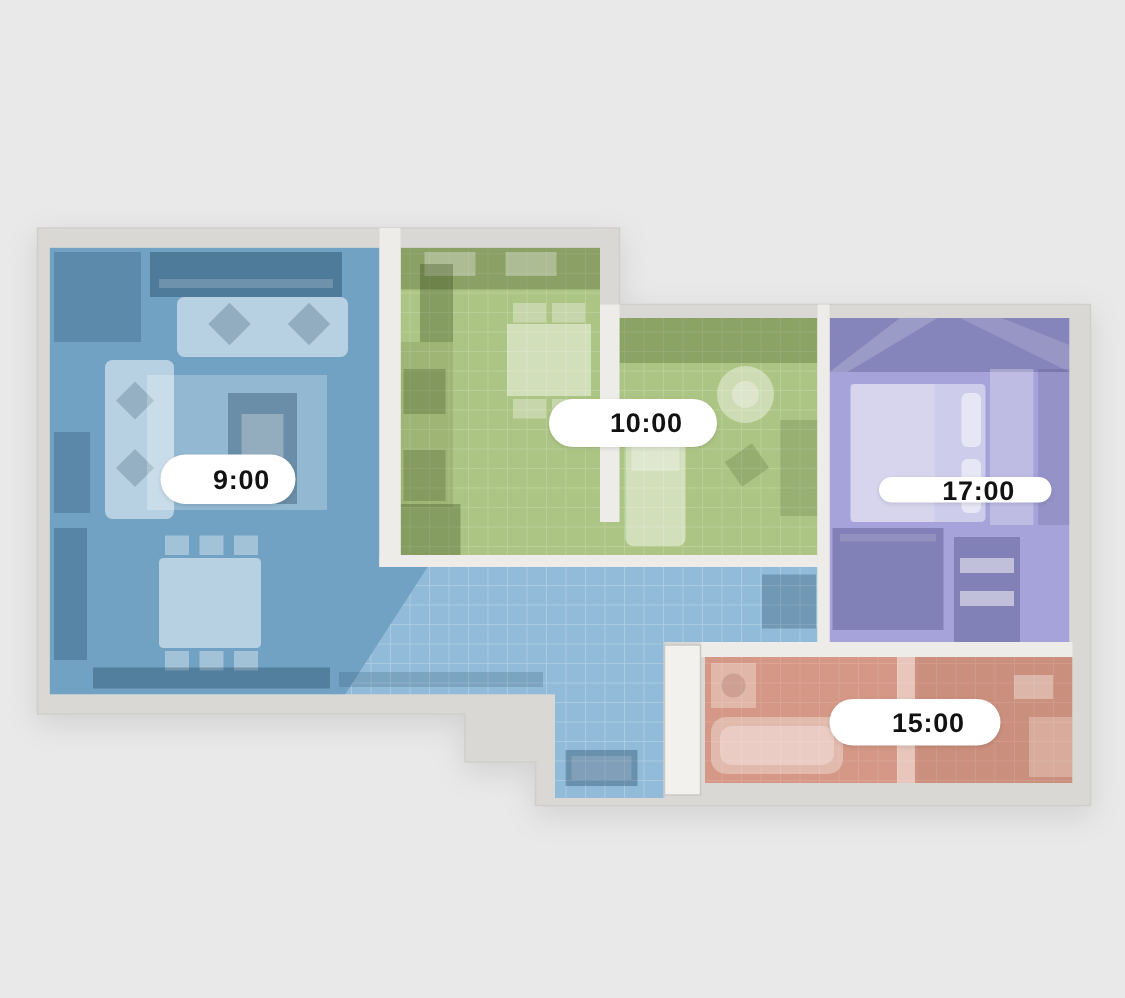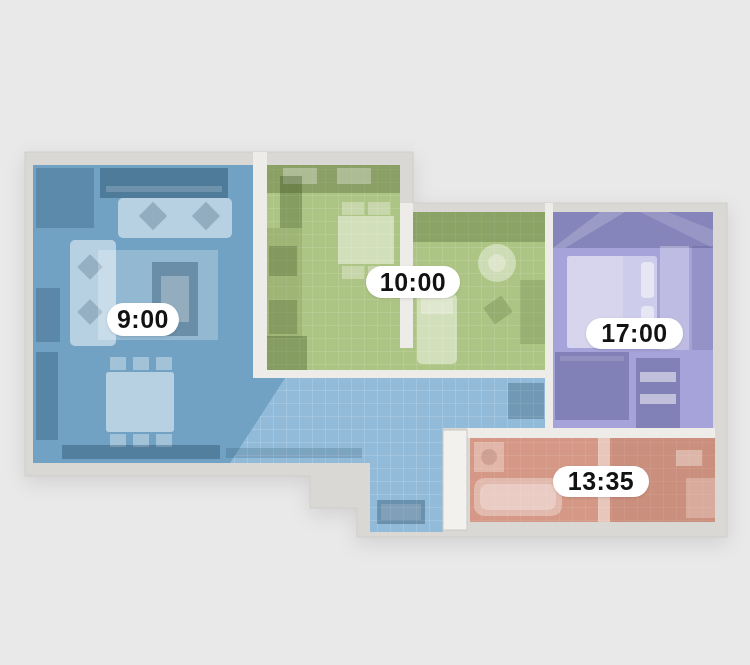--- a/index.html
+++ b/index.html
@@ -8,25 +8,25 @@
     background:var(--p-background,#e9e9e9);
     font-family:"Liberation Sans",sans-serif;
   }
   .stage{position:relative;width:750px;height:665px;}
   .plan-svg{position:absolute;left:0;top:0;filter:drop-shadow(0 6px 10px rgba(0,0,0,0.10));}
   .pill{
     position:absolute;display:flex;align-items:center;justify-content:center;
     background:var(--p-label-bg,#fff);color:var(--p-label-text,#121212);
     border-radius:999px;font-weight:bold;letter-spacing:0.5px;
     box-shadow:0 1px 3px rgba(0,0,0,0.12);
-    font-size:25px;line-height:1;user-select:none;cursor:pointer;
+    font-size:18px;line-height:1;user-select:none;cursor:pointer;padding-left:18px;
   }
   #pill-living-room{left:107px;top:303px;width:72px;height:33px;}
   #pill-kitchen{left:366px;top:266px;width:94px;height:32px;}
-  #pill-bedroom{left:586px;top:318px;width:97px;height:31px;}
+  #pill-bedroom{left:586px;top:318px;width:97px;height:17px;}
   #pill-bathroom{left:553px;top:466px;width:96px;height:31px;}
 </style>
 </head>
 <body>
 
 <div class="stage">
   <svg class="plan-svg" width="750" height="665" viewBox="0 0 750 665">
     <defs>
       <clipPath id="cp-living">
           <path d="M33,165 H253 V378 H545 V428 H443 V532 H370 V463 H33 Z"></path>
@@ -143,14 +143,14 @@
       <rect x="545" y="203" width="8" height="235" style="fill:var(--p-inner-wall,#edece8)"></rect>
       <rect x="467" y="428" width="248" height="10" style="fill:var(--p-inner-wall,#edece8)"></rect>
       <rect x="400" y="203" width="13" height="145" style="fill:var(--p-inner-wall,#edece8)"></rect>
       <rect x="443" y="430" width="24" height="100" style="fill:var(--p-door,#f2f1ee)" stroke="#c9c8c4" stroke-width="1"></rect>
     </g>
   </svg>
 
   <div class="pill" id="pill-living-room">9:00</div>
   <div class="pill" id="pill-kitchen">10:00</div>
   <div class="pill" id="pill-bedroom">17:00</div>
-  <div class="pill" id="pill-bathroom">13:35</div>
+  <div class="pill" id="pill-bathroom">15:00</div>
 </div>
 
 </body></html>

